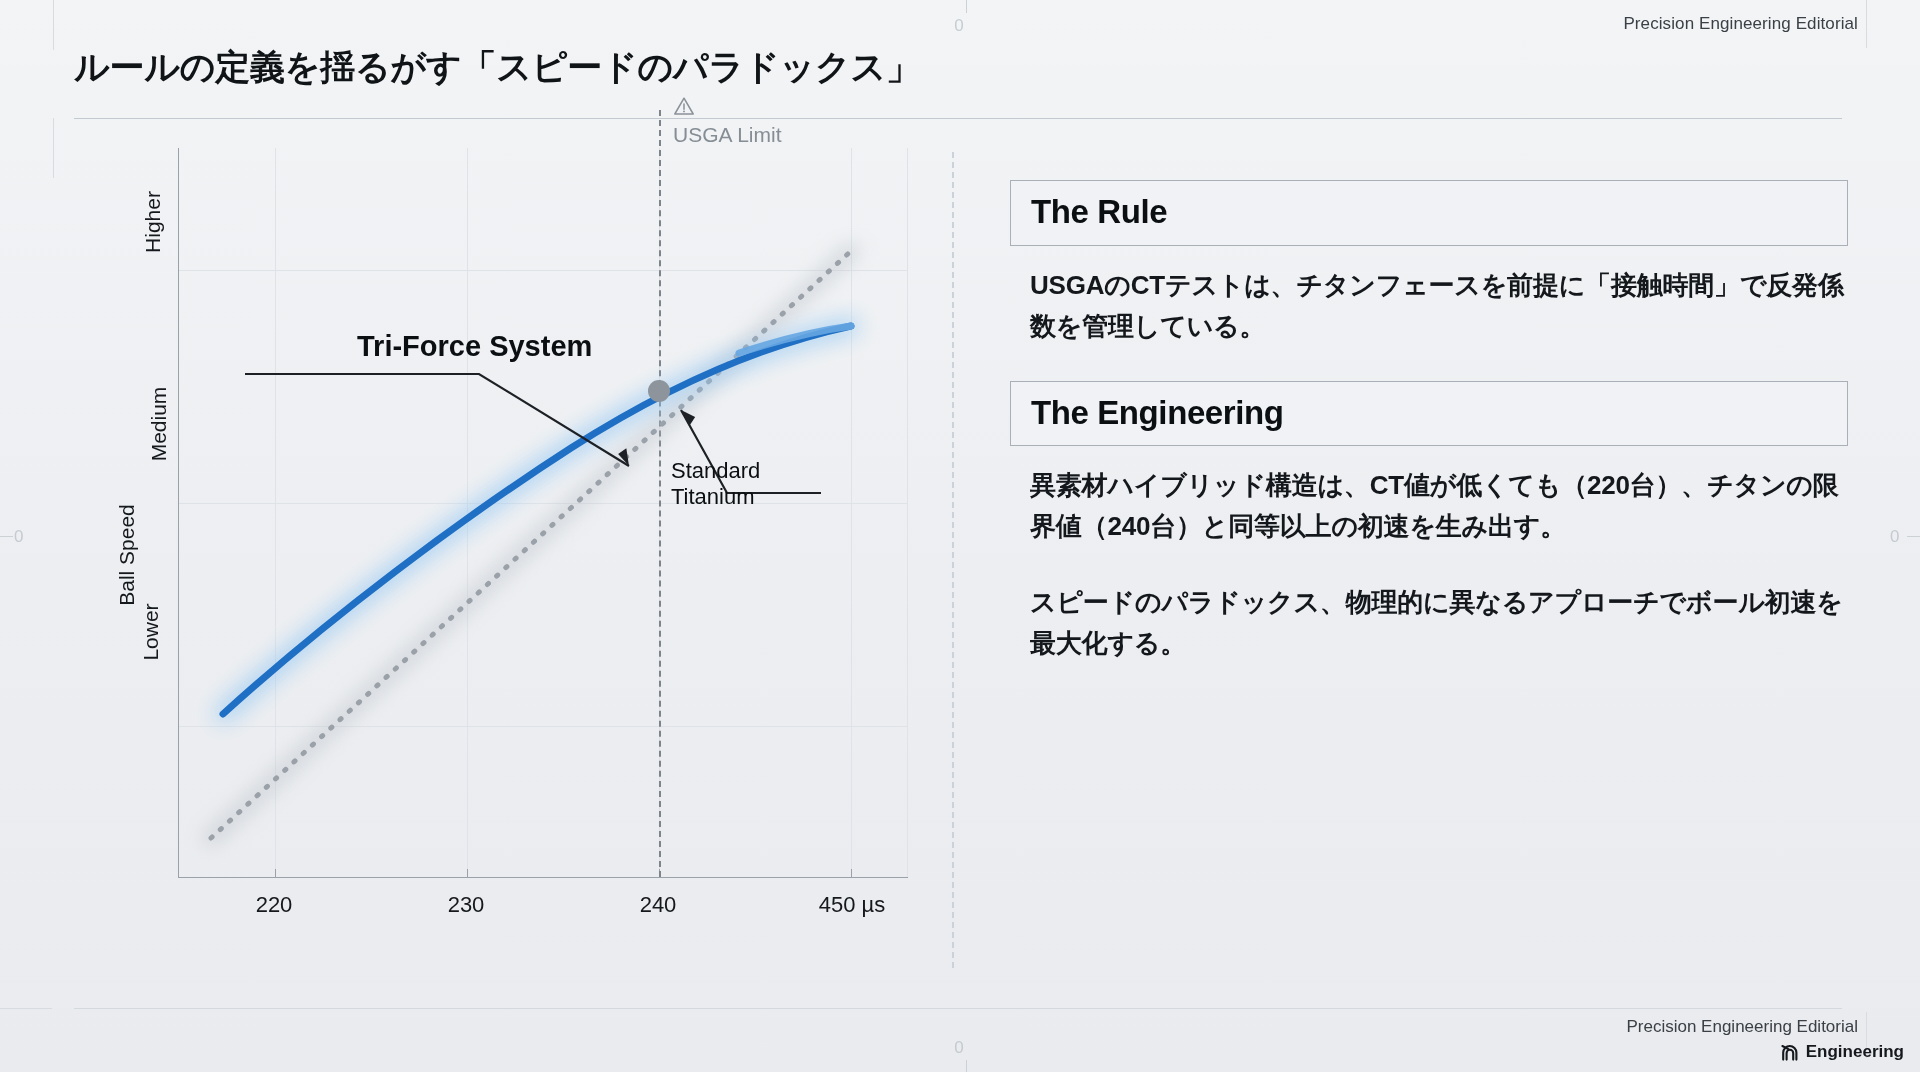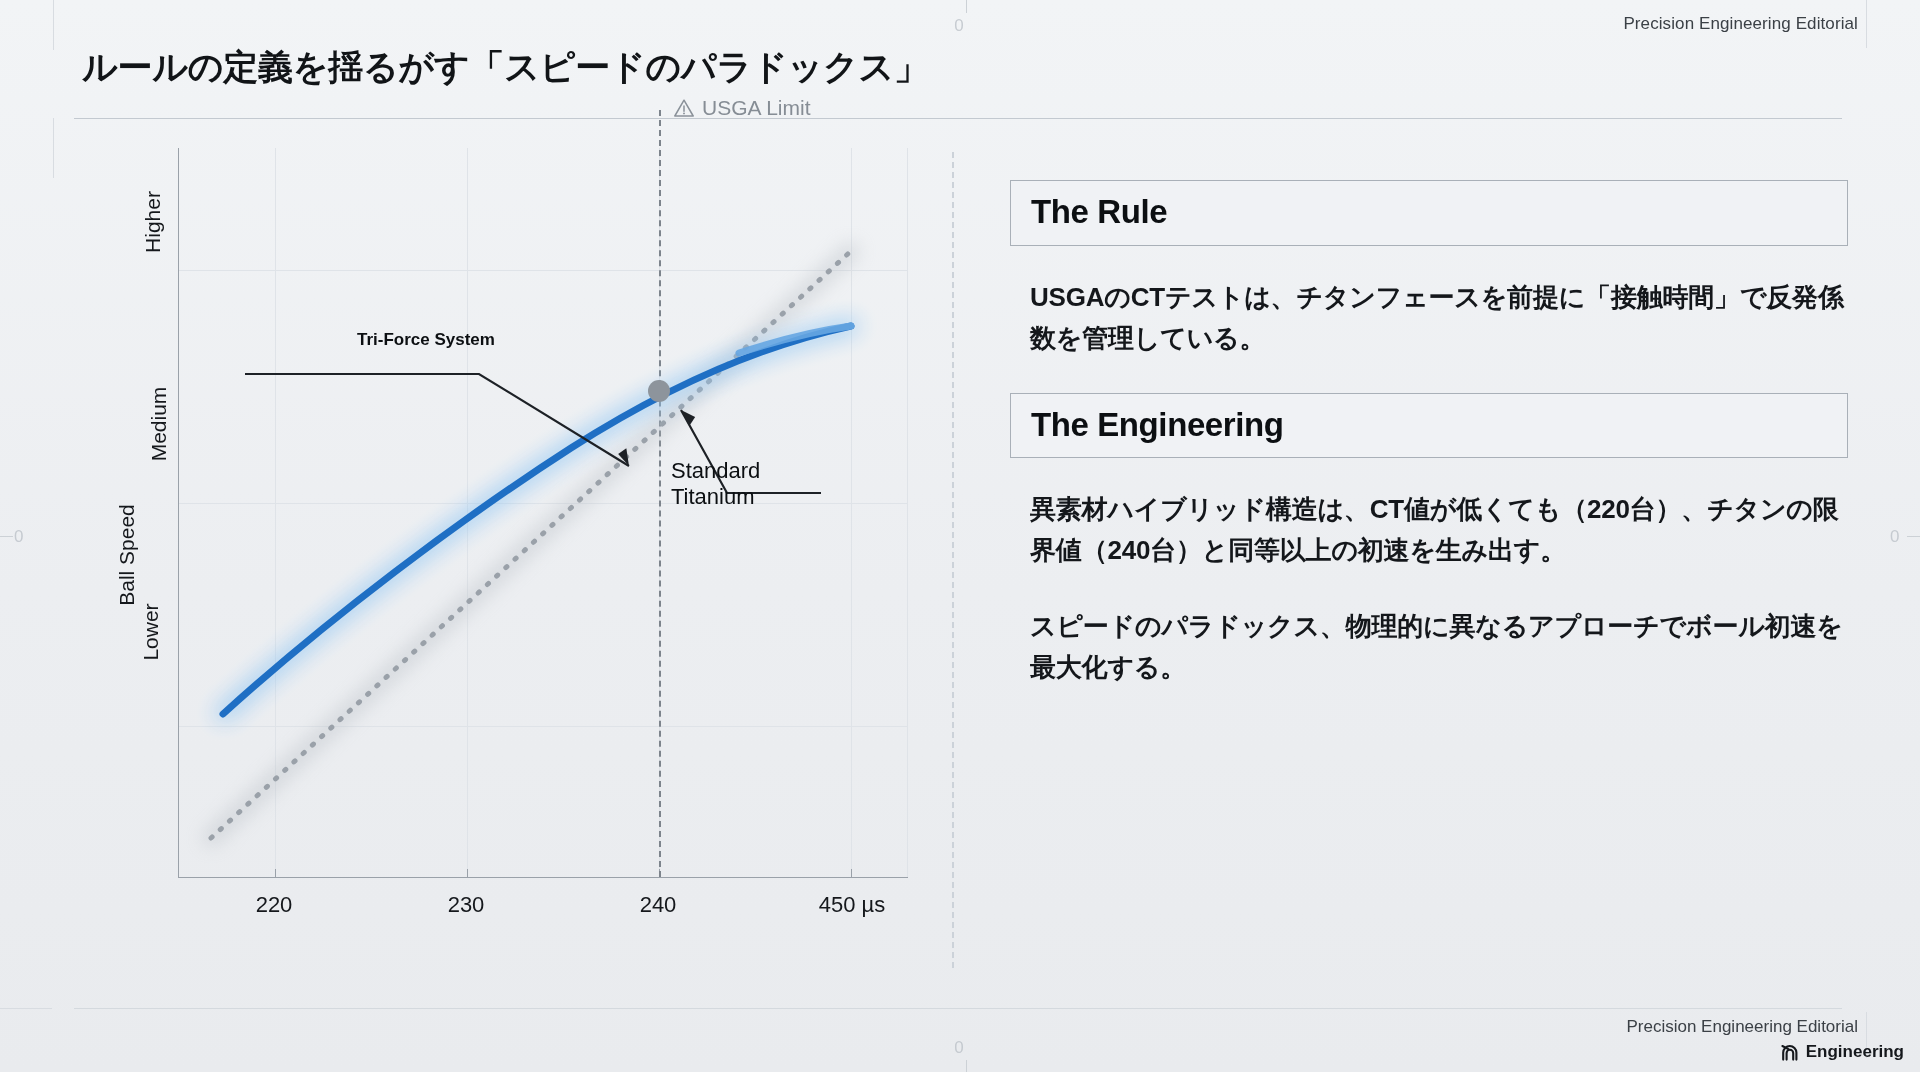--- a/index.html
+++ b/index.html
@@ -52,21 +52,21 @@
     position: absolute;
     right: 62px; top: 14px;
     font-size: 17px;
     color: #3b4046;
     letter-spacing: .1px;
     white-space: nowrap;
   }
 
   .page-title {
     position: absolute;
-    left: 82px; top: 44px;
+    left: 74px; top: 44px;
     font-size: 35px;
     font-weight: bold;
     color: #111417;
     letter-spacing: -.3px;
     white-space: nowrap;
   }
 
   .title-rule {
     position: absolute;
     left: 74px; top: 118px;
@@ -168,25 +168,26 @@
     top: -38px; bottom: 0;
     width: 0;
     border-left: 2px dashed #7d848c;
   }
 
   .limit-badge {
     position: absolute;
     top: -52px;
     left: 14px;
     display: flex;
-    align-items: center;
+    align-items: flex-start;
     gap: 7px;
     font-size: 21px;
     color: #868d95;
     white-space: nowrap;
+    flex-direction: column;
   }
   .limit-badge svg { display: block; }
 
   
   .curve-svg {
     position: absolute;
     left: 0; top: 0;
     width: 730px; height: 730px;
     overflow: visible;
   }
@@ -194,21 +195,21 @@
   
   .annot {
     position: absolute;
     font-size: 22px;
     color: #0c0f12;
     white-space: nowrap;
   }
   .annot-tri {
     left: 178px; top: 182px;
     font-weight: bold;
-    font-size: 17px;
+    font-size: 29px;
   }
   .annot-std {
     left: 492px; top: 310px;
     line-height: 1.2;
     font-size: 22px;
   }
 
   
   .cards {
     position: absolute;
@@ -226,21 +227,21 @@
     margin-top: 22px;
   }
   .card-head-text {
     font-size: 33px;
     font-weight: bold;
     color: #0c0f12;
     letter-spacing: -.4px;
     line-height: 1.08;
   }
   .card-body {
-    margin-top: 31px;
+    margin-top: 19px;
     padding: 0 4px 0 20px;
     font-size: 26px;
     line-height: 1.58;
     color: #14171b;
     font-weight: bold;
     letter-spacing: -.2px;
   }
 
   
   .footer-rule {

